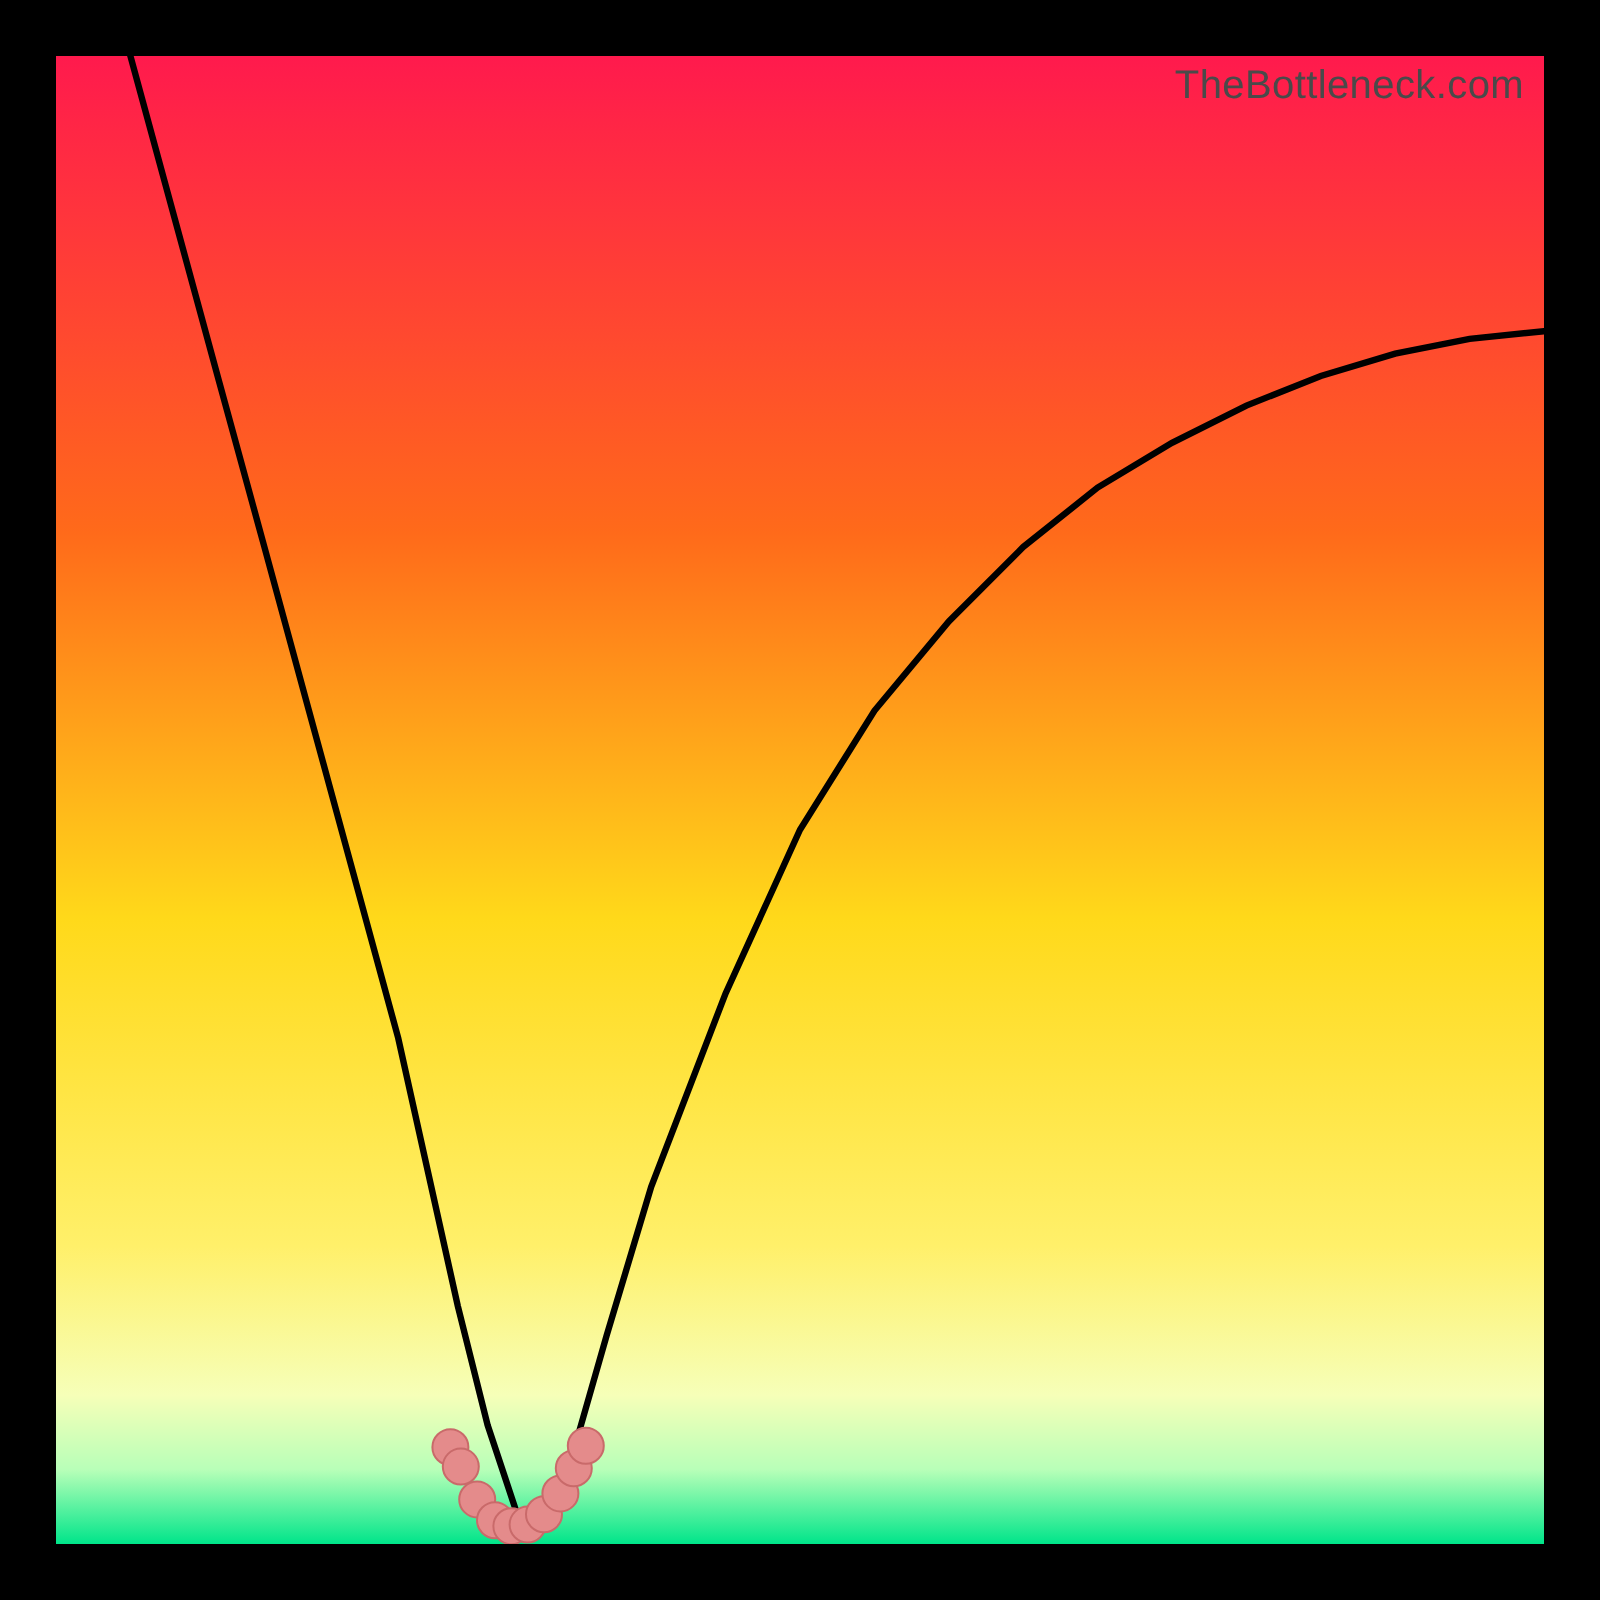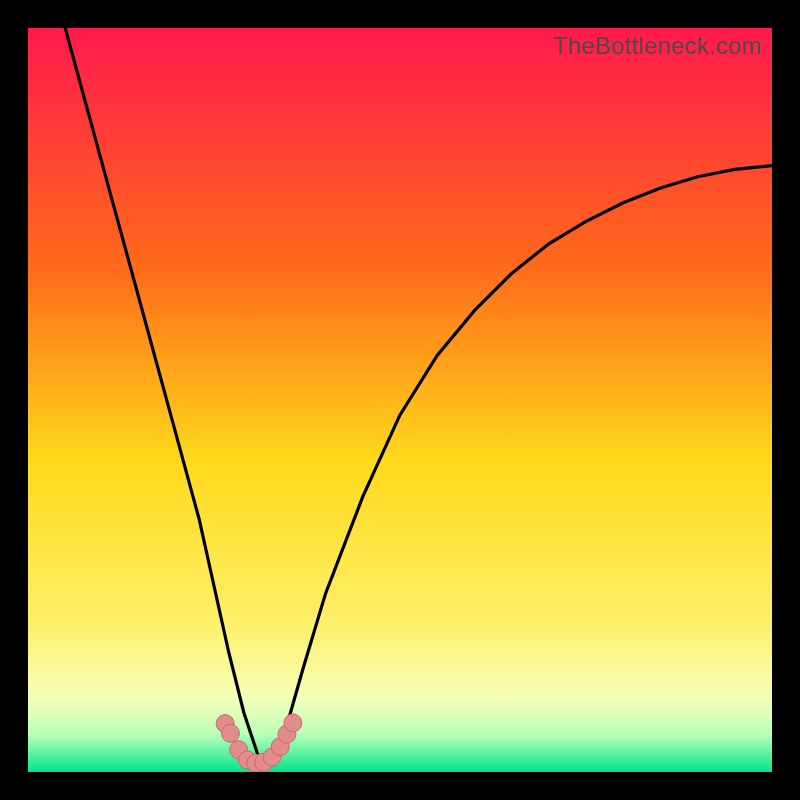--- a/index.html
+++ b/index.html
@@ -24,21 +24,21 @@
     left: 0;
     top: 0;
     width: 744px;
     height: 744px;
   }
   .watermark {
     position: absolute;
     top: 4px;
     right: 10px;
     color: #4a4a4a;
-    font-size: 24px;
+    font-size: 20px;
     font-weight: 500;
     letter-spacing: 0.2px;
     z-index: 10;
   }
 </style>
 </head>
 <body>
 
 <div class="frame">
   <div class="watermark">TheBottleneck.com</div>

